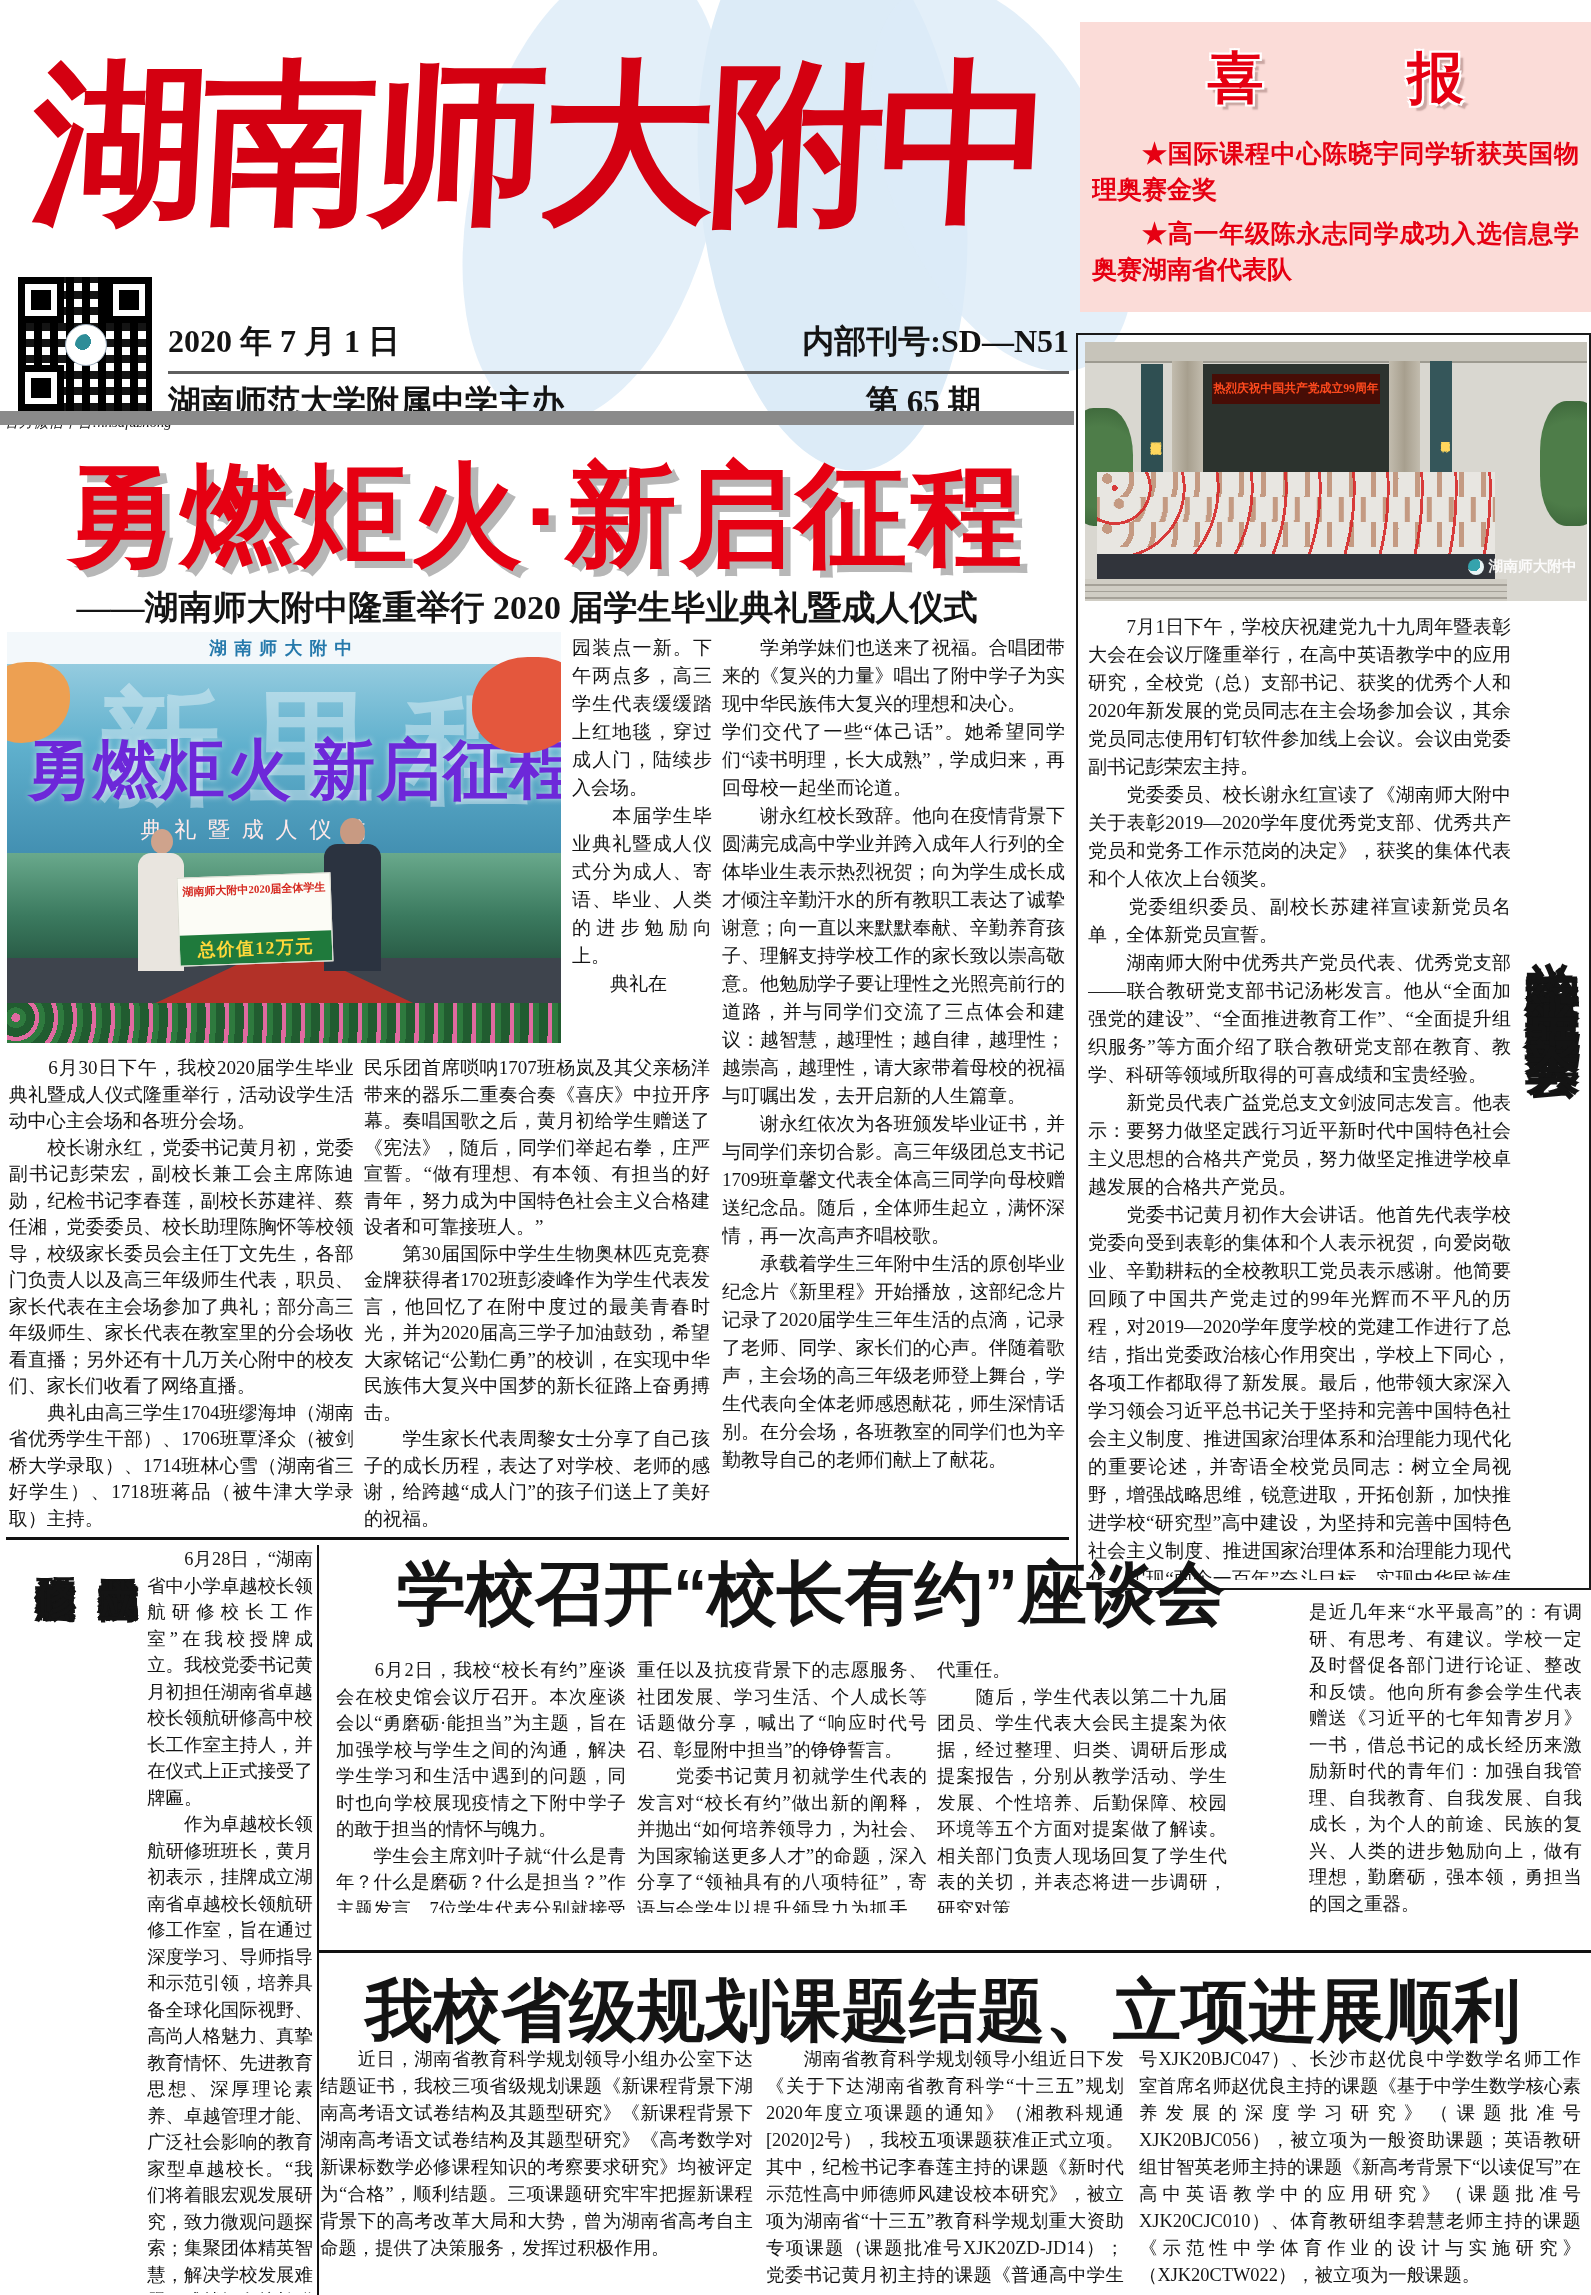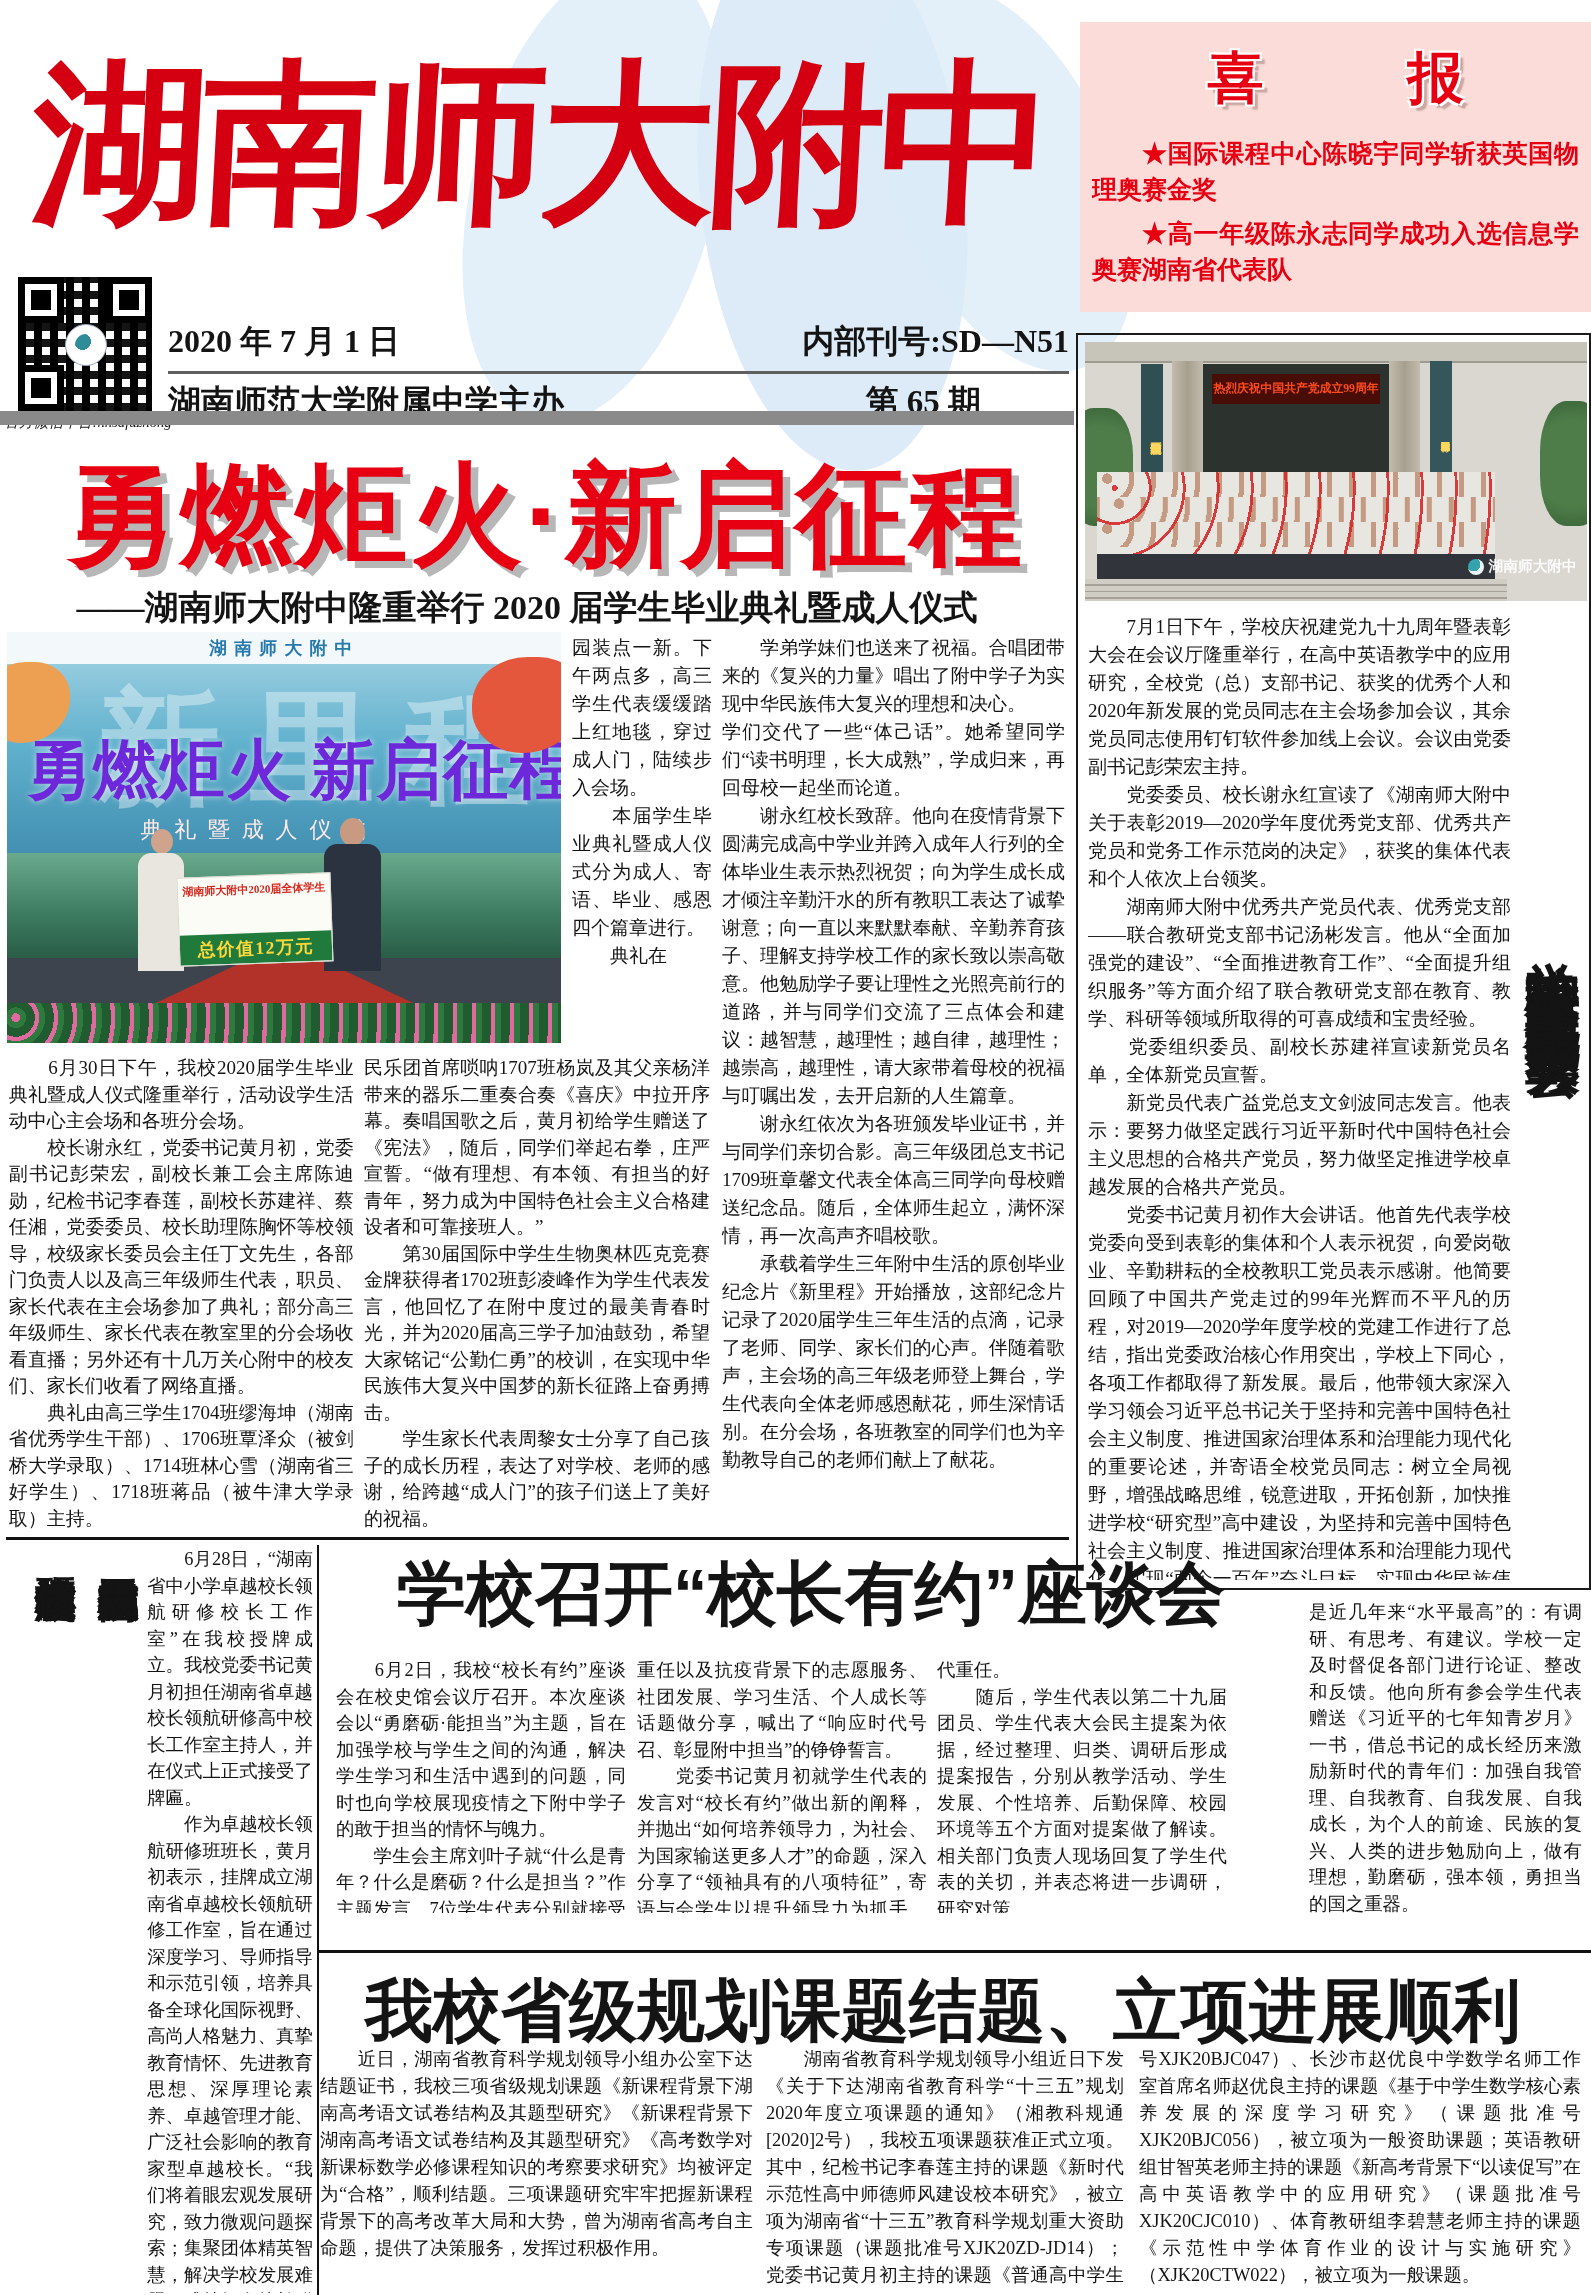--- a/index.html
+++ b/index.html
@@ -141,21 +141,21 @@
     <div class="fig-body" style="left:317px;top:212px;width:57px;height:127px;background:#2b3340;"></div>
     <div class="placard" style="left:171px;top:243px;width:152px;height:87px;">
       <div class="l1">湖南师大附中2020届全体学生</div>
       <div class="l2">总价值12万元</div>
     </div>
     <div class="p1-flowers" style="left:0;top:371px;width:554px;height:40px;"></div>
   </div>
 
   <div class="abs col" style="left:572px;top:634px;width:140px;height:410px;font-size:19px;line-height:28px;">
       <p>园装点一新。下午两点多，高三学生代表缓缓踏上红地毯，穿过成人门，陆续步入会场。</p>
-      <p>　　本届学生毕业典礼暨成人仪式分为成人、寄语、毕业、感恩四个篇章进行。</p>
+      <p>　　本届学生毕业典礼暨成人仪式分为成人、寄语、毕业、人类的进步勉励向上。</p>
       <p>　　典礼在</p>
     </div>
   <div class="abs col" style="left:8.8px;top:1055px;width:345px;height:479px;font-size:19px;line-height:26.5px;">
       <p>　　6月30日下午，我校2020届学生毕业典礼暨成人仪式隆重举行，活动设学生活动中心主会场和各班分会场。</p>
       <p>　　校长谢永红，党委书记黄月初，党委副书记彭荣宏，副校长兼工会主席陈迪勋，纪检书记李春莲，副校长苏建祥、蔡任湘，党委委员、校长助理陈胸怀等校领导，校级家长委员会主任丁文先生，各部门负责人以及高三年级师生代表，职员、家长代表在主会场参加了典礼；部分高三年级师生、家长代表在教室里的分会场收看直播；另外还有十几万关心附中的校友们、家长们收看了网络直播。</p>
       <p>　　典礼由高三学生1704班缪海坤（湖南省优秀学生干部）、1706班覃泽众（被剑桥大学录取）、1714班林心雪（湖南省三好学生）、1718班蒋品（被牛津大学录取）主持。</p>
       <p>　　红地毯、成人门、拍照留影墙将校</p>
     </div>
   <div class="abs col" style="left:364px;top:1055px;width:346px;height:479px;font-size:19px;line-height:26.5px;">
       <p>民乐团首席唢呐1707班杨岚及其父亲杨洋带来的器乐二重奏合奏《喜庆》中拉开序幕。奏唱国歌之后，黄月初给学生赠送了《宪法》，随后，同学们举起右拳，庄严宣誓。“做有理想、有本领、有担当的好青年，努力成为中国特色社会主义合格建设者和可靠接班人。”</p>
@@ -194,22 +194,22 @@
     <div class="p2-steps" style="left:0;top:237px;width:422px;height:22px;"></div>
     <div class="p2-wmark" style="right:10.3px;bottom:25px;font-size:14.7px;">
       <i></i>
       <span>湖南师大附中</span>
     </div>
   </div>
   <div class="abs vtext" style="left:1515px;top:346px;width:74px;height:1229px;font-size:55px;letter-spacing:4.4px;text-align:center;">学校隆重举行庆祝建党九十九周年暨表彰大会</div>
   <div class="abs col" style="left:1088px;top:613px;width:423px;height:967px;font-size:19px;line-height:28px;">
       <p>　　7月1日下午，学校庆祝建党九十九周年暨表彰大会在会议厅隆重举行，在高中英语教学中的应用研究，全校党（总）支部书记、获奖的优秀个人和2020年新发展的党员同志在主会场参加会议，其余党员同志使用钉钉软件参加线上会议。会议由党委副书记彭荣宏主持。</p>
       <p>　　党委委员、校长谢永红宣读了《湖南师大附中关于表彰2019—2020学年度优秀党支部、优秀共产党员和党务工作示范岗的决定》，获奖的集体代表和个人依次上台领奖。</p>
+      <p>　　党委组织委员、副校长苏建祥宣读新党员名单，全体新党员宣誓。</p>
       <p>　　湖南师大附中优秀共产党员代表、优秀党支部——联合教研党支部书记汤彬发言。他从“全面加强党的建设”、“全面推进教育工作”、“全面提升组织服务”等方面介绍了联合教研党支部在教育、教学、科研等领域所取得的可喜成绩和宝贵经验。</p>
-      <p>　　党委组织委员、副校长苏建祥宣读新党员名单，全体新党员宣誓。</p>
       <p>　　新党员代表广益党总支文剑波同志发言。他表示：要努力做坚定践行习近平新时代中国特色社会主义思想的合格共产党员，努力做坚定推进学校卓越发展的合格共产党员。</p>
       <p>　　党委书记黄月初作大会讲话。他首先代表学校党委向受到表彰的集体和个人表示祝贺，向爱岗敬业、辛勤耕耘的全校教职工党员表示感谢。他简要回顾了中国共产党走过的99年光辉而不平凡的历程，对2019—2020学年度学校的党建工作进行了总结，指出党委政治核心作用突出，学校上下同心，各项工作都取得了新发展。最后，他带领大家深入学习领会习近平总书记关于坚持和完善中国特色社会主义制度、推进国家治理体系和治理能力现代化的重要论述，并寄语全校党员同志：树立全局视野，增强战略思维，锐意进取，开拓创新，加快推进学校“研究型”高中建设，为坚持和完善中国特色社会主义制度、推进国家治理体系和治理能力现代化、实现“两个一百年”奋斗目标、实现中华民族伟大复兴的中国梦而不懈努力。</p>
     </div>
 
   <div class="abs col" style="left:5.9px;top:1546px;width:307px;height:747px;font-size:18.4px;line-height:26.5px;">
     <div style="float:left;width:131px;height:590px;margin:0 10.3px 5.9px 0;display:flex;">
       <div class="vtext" style="width:63px;height:590px;font-size:41px;font-family:'Liberation Sans','DejaVu Sans',sans-serif;">湖南省中小学卓越校长领航研修</div>
       <div class="vtext" style="width:63px;height:590px;font-size:41px;font-family:'Liberation Sans','DejaVu Sans',sans-serif;">高中校长工作室在我校揭牌成立</div>
     </div>
     <div class="col">

